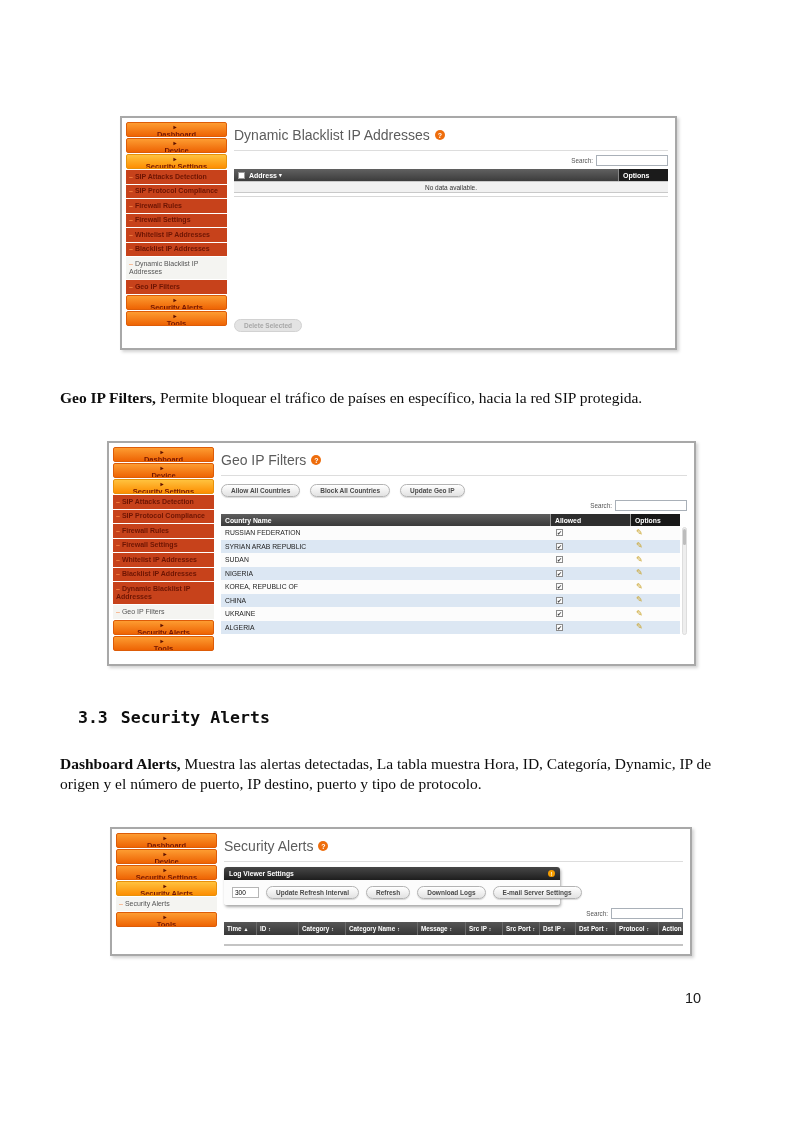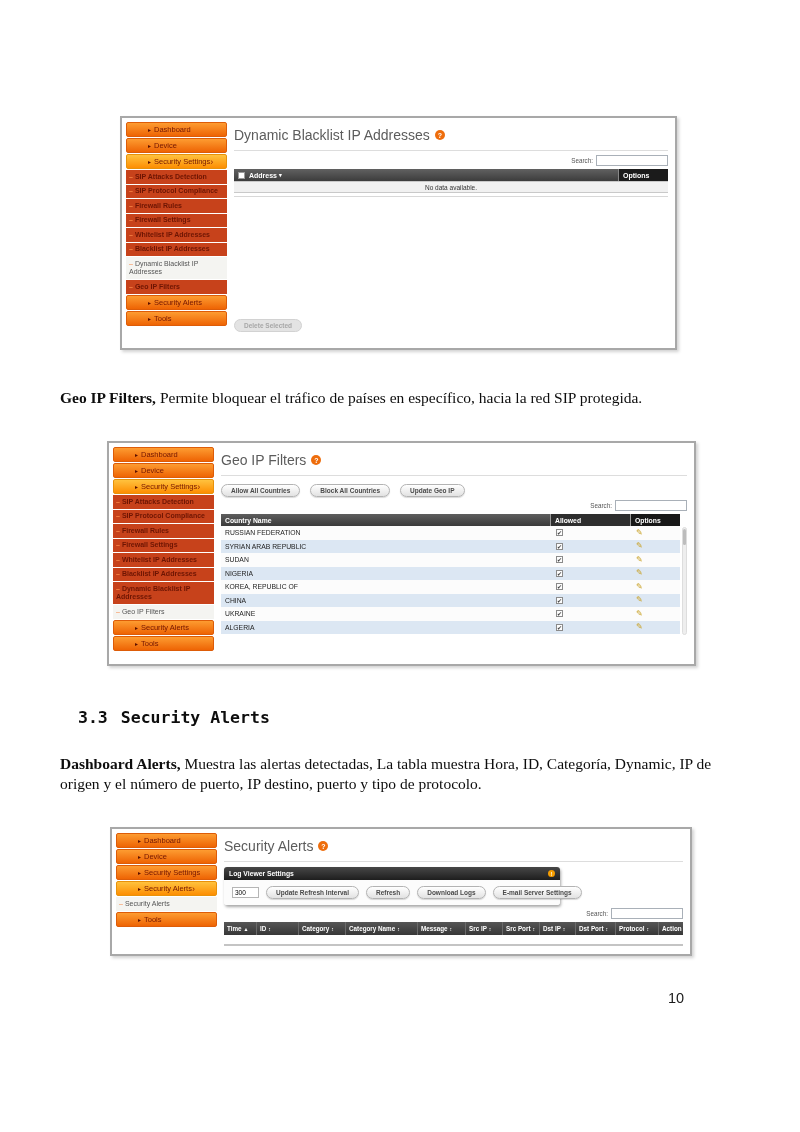--- a/index.html
+++ b/index.html
@@ -13,23 +13,23 @@
   .pageno { position:absolute; font-size:14.5px; color:#1a1a1a; }
 
   
   .shot { position:absolute; background:#fff; border:2px solid #a8a8a8; box-shadow:2px 2px 3px rgba(0,0,0,0.18); display:flex; padding:4px; }
   #shot1 { left:120px; top:116px; width:557px; height:234px; }
   #shot2 { left:107px; top:441px; width:589px; height:225px; }
   #shot3 { left:110px; top:827px; width:582px; height:129px; }
 
   
   .sb { width:101px; flex-shrink:0; }
-  .nm { display:flex; align-items:center; height:15px; margin-bottom:1px; padding:0 21px;
+  .nm { display:flex; align-items:center; height:15px; margin-bottom:1px; padding:0 6px;
         background:linear-gradient(#fd9c31,#ee6404); border:1px solid #dd5c08; border-radius:2px;
-        color:#731602; font-size:7.5px; font-weight:normal; white-space:nowrap; overflow:hidden; }
+        color:#731602; font-size:7.5px; font-weight:bold; white-space:nowrap; overflow:hidden;flex-direction:column; }
   .nm .b { font-size:6px; margin-right:3px; color:#5e1100; }
   .nm.act { background:linear-gradient(#ffc23e,#fd8e02); border-color:#e8920a; }
   .nm .arr { margin-left:auto; font-size:9px; color:#8a1d00; }
   .ns { display:block; min-height:13px; margin-bottom:1px; padding:2.5px 3px 2.5px 3px;
         background:#c7421b; color:#6d1503; font-size:7px; font-weight:bold; line-height:8.5px; }
   .ns .b { color:#fa8948; margin-right:2px; }
   .ns.act { background:#f4f4f1; color:#555; font-weight:normal; }
 
   
   .mn { flex:1; min-width:0; position:relative; padding:2px 3px 0 7px; }
@@ -385,13 +385,13 @@
         </span>
       <span class="h3c" style="width:37px; border-right:none">
           <span>Action</span>
           <span class="s">↕</span>
         </span>
     </div>
     <div class="botline"></div>
   </div>
 </div>
 
-<div class="pageno" style="left:668px; top:990px;">10</div>
+<div class="pageno" style="left:685px; top:990px;">10</div>
 
 </body></html>

